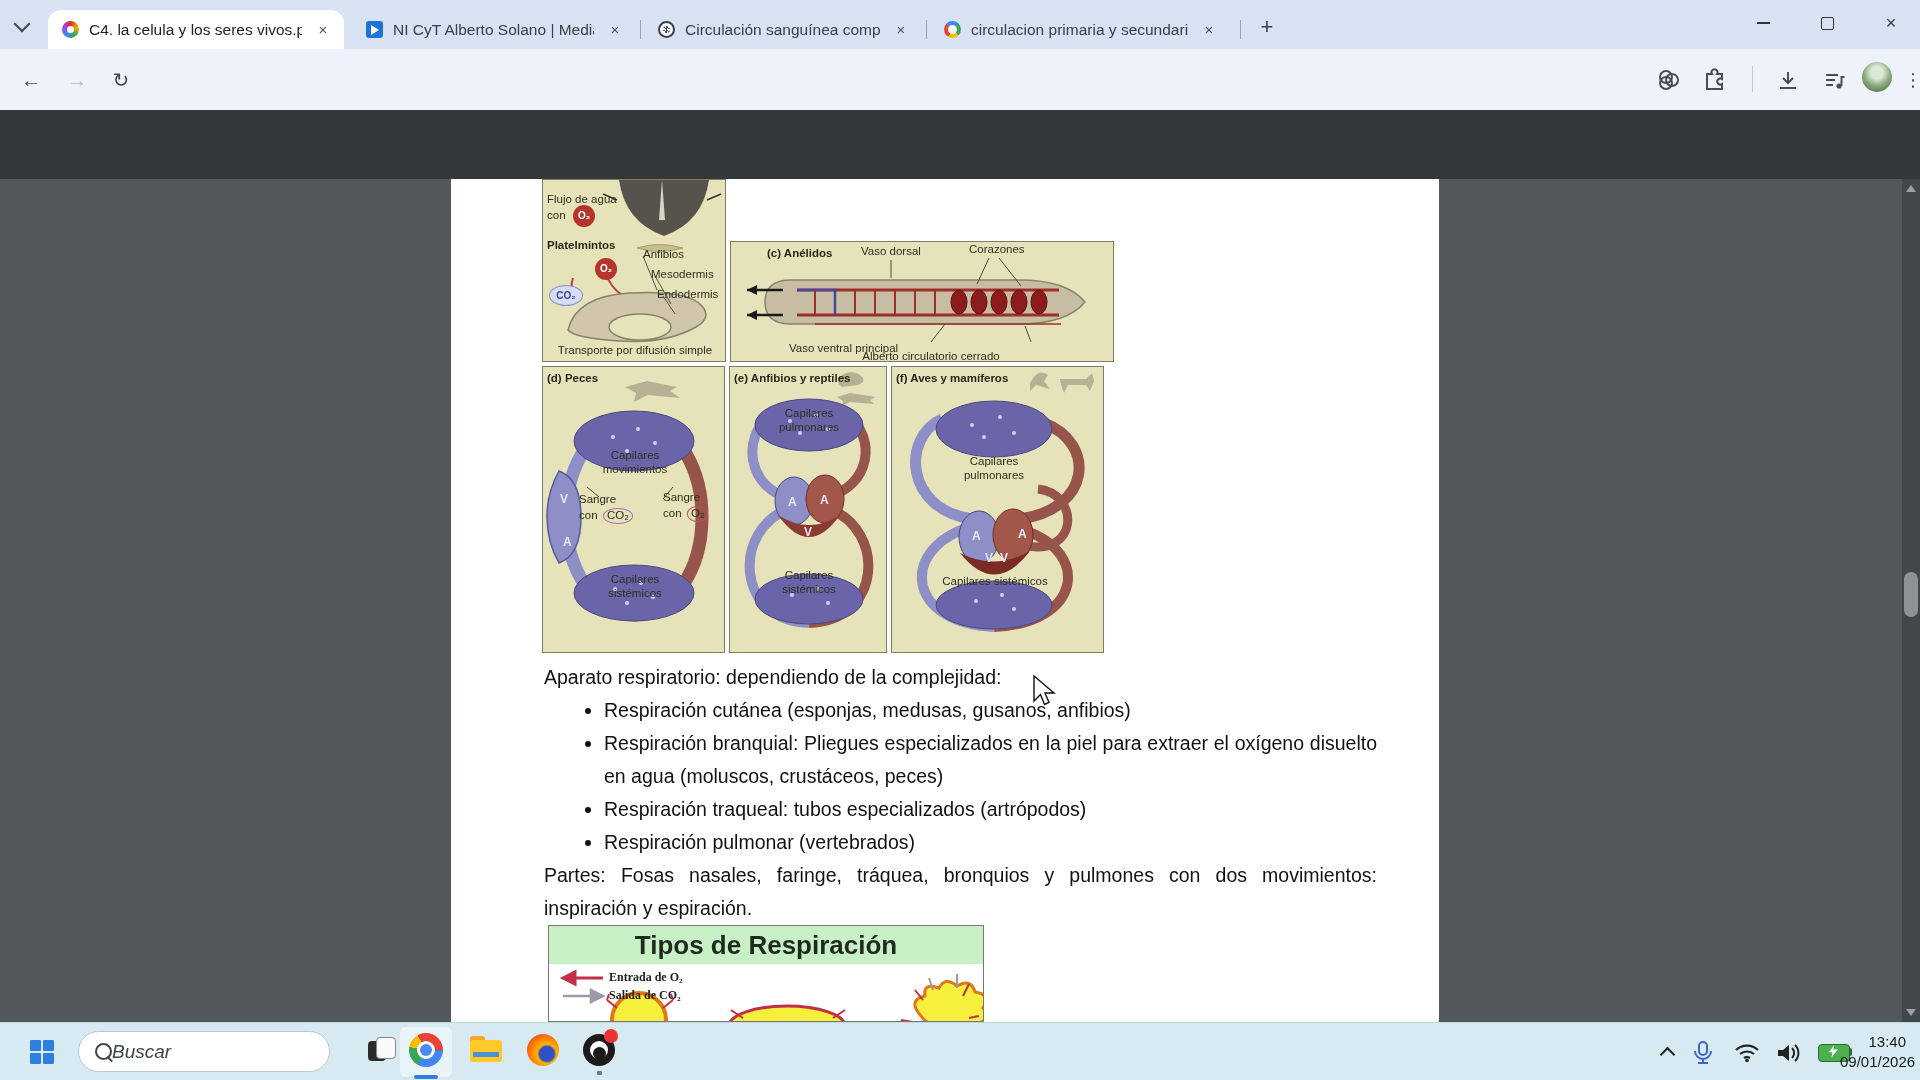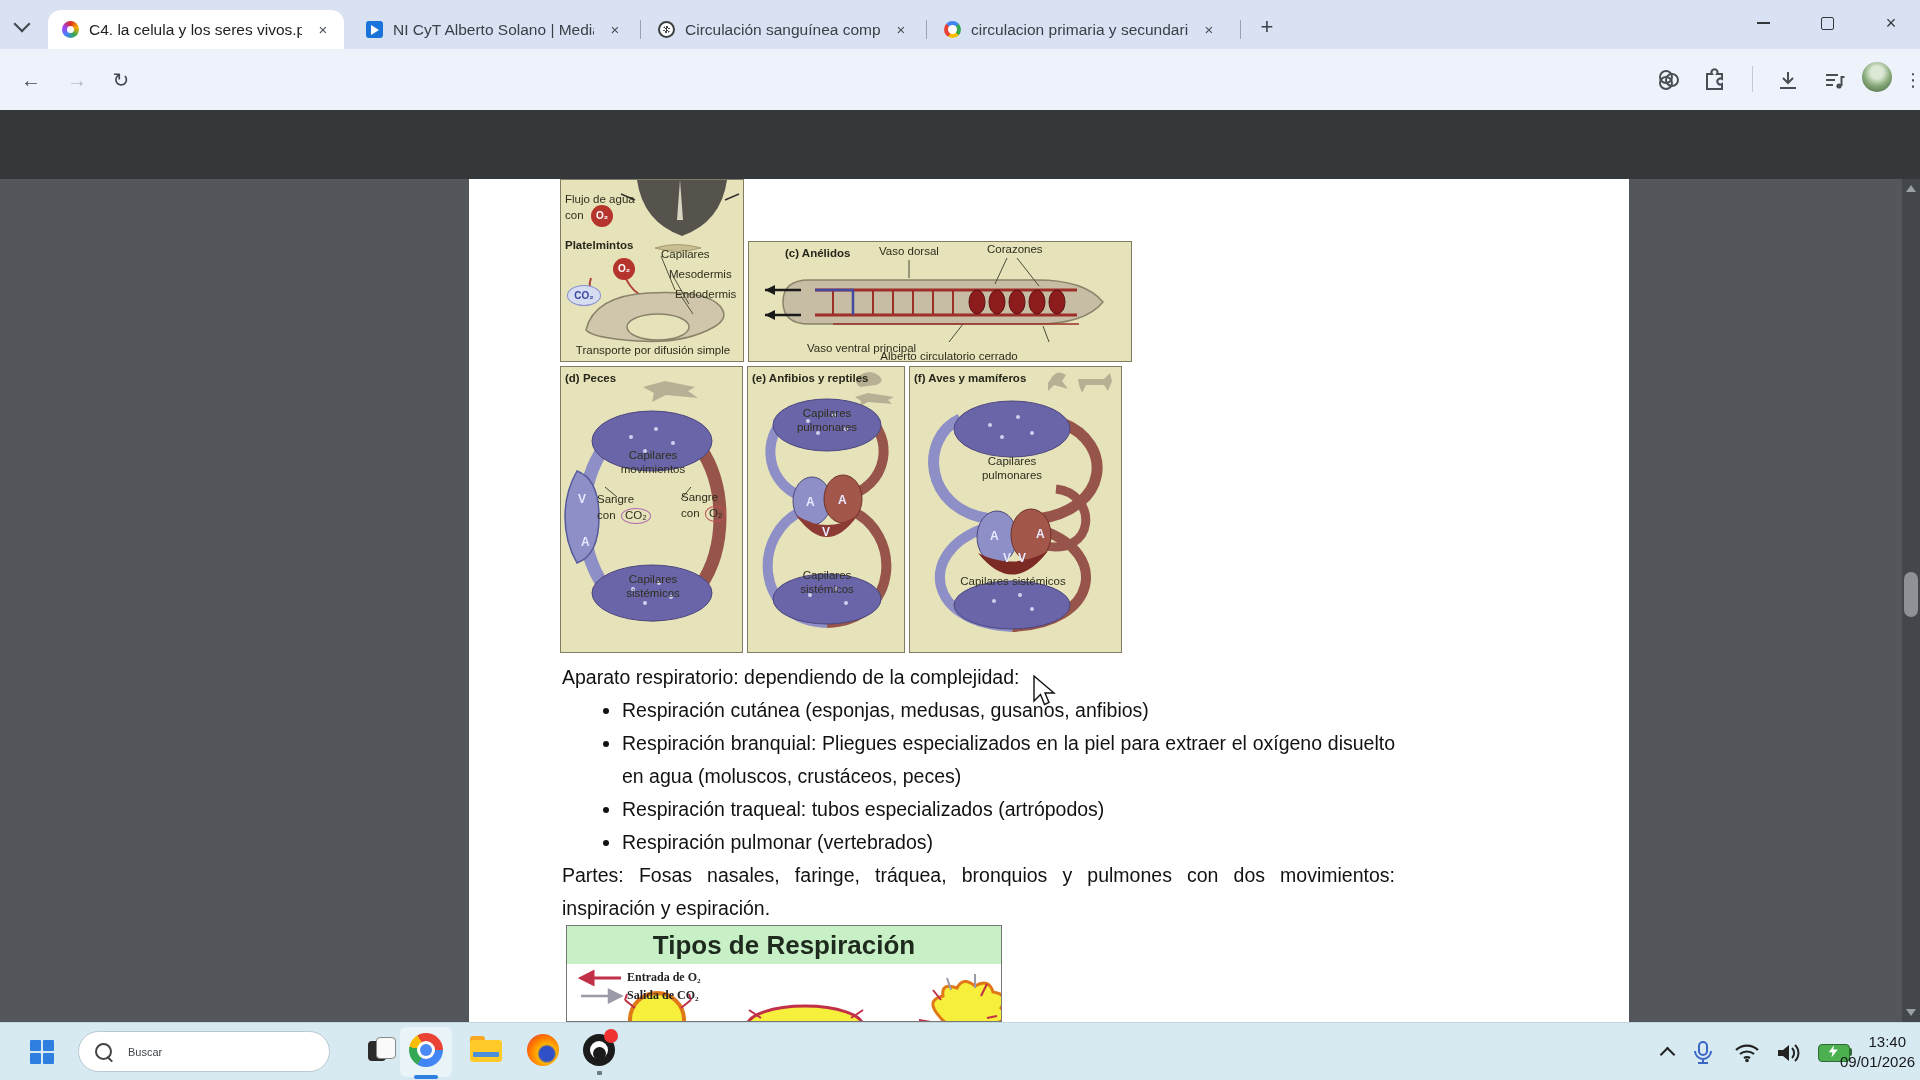--- a/index.html
+++ b/index.html
@@ -54,21 +54,21 @@
   .burger b{position:absolute;left:0;width:24px;height:2.5px;background:#e9ebed;border-radius:2px;}
   #pdftitle{position:absolute;left:80px;top:132px;font-size:20px;font-weight:600;color:#f0f2f4;}
   .pbox{position:absolute;top:126px;height:36px;background:#1e2022;border-radius:3px;
     color:#eceef0;font-size:16px;text-align:center;line-height:36px;}
   .pdfg{position:absolute;top:126px;height:36px;line-height:36px;color:#eceef0;font-size:21px;
     text-align:center;width:30px;}
   .pdiv{position:absolute;top:122px;width:1px;height:44px;background:#5a5e62;}
   .pdficon{position:absolute;top:129px;width:30px;height:30px;}
   
   #content{position:absolute;left:0;top:179px;width:1920px;height:843px;background:#53565a;overflow:hidden;}
-  #pdfpage{position:absolute;left:469px;top:0;width:1160px;height:843px;background:#fff;}
+  #pdfpage{position:absolute;left:451px;top:0;width:988px;height:843px;background:#fff;}
   .panel{position:absolute;background:#e6e3ba;border:1px solid #807c62;box-sizing:border-box;overflow:hidden;}
   .dl{position:absolute;font-size:11.5px;color:#2e2e1e;line-height:13.5px;white-space:nowrap;}
   .dlc{text-align:center;white-space:normal;}
   .dlb{font-weight:bold;color:#26261a;}
   .chem{border:1.5px solid #b06ab0;border-radius:50%;padding:0 3px;}
   .chem2{border:1.5px solid #c05050;border-radius:50%;padding:0 3px;}
   .wletter{position:absolute;color:#e8e8ff;font-weight:bold;font-size:12px;}
   .badge-o2{position:absolute;width:22px;height:22px;border-radius:50%;background:#b5342c;
     color:#fff;font-size:10px;font-weight:bold;text-align:center;line-height:22px;}
   .badge-co2{position:absolute;width:32px;height:19px;border-radius:50%;background:#d6dcf2;
@@ -89,21 +89,21 @@
   #taskbar{position:absolute;left:0;top:1022px;width:1920px;height:58px;background:#d7eaf1;
     border-top:1px solid #c2d6de;box-sizing:border-box;}
   #winlogo{top:17px;left:30px;width:24px;height:24px;display:grid;grid-template-columns:11px 11px;
     grid-template-rows:11px 11px;gap:2px;}
   #winlogo b{background:#2f7fe0;border-radius:1px;}
   #searchpill{position:absolute;left:78px;top:8px;width:252px;height:41px;background:#fff;
     border:1px solid #b9c9d1;border-radius:21px;box-sizing:border-box;display:flex;align-items:center;}
   #searchpill .mag{width:13px;height:13px;border:2px solid #444;border-radius:50%;margin-left:16px;position:relative;}
   #searchpill .mag:after{content:"";position:absolute;left:11px;top:11px;width:7px;height:2px;
     background:#444;transform:rotate(45deg);transform-origin:0 0;}
-  #searchpill span{margin-left:16px;font-size:11px;color:#3f454b;}
+  #searchpill span{margin-left:0;font-size:19px;color:#3f454b;font-style:italic;}
   .chrome-active{position:absolute;left:400px;top:4px;width:52px;height:50px;background:#e9f4f8;
     border-radius:6px;}
   .chrome-underline{position:absolute;left:414px;top:52px;width:24px;height:4px;border-radius:2px;background:#2f7fe0;}
   .chromeball{position:absolute;left:409px;top:10px;width:34px;height:34px;border-radius:50%;
     background:conic-gradient(from -30deg,#ea4335 0 120deg,#4285f4 0 240deg,#34a853 0 310deg,#fbbc05 0 360deg);}
   .chromeball:before{content:"";position:absolute;inset:8px;border-radius:50%;background:#fff;}
   .chromeball:after{content:"";position:absolute;inset:11px;border-radius:50%;background:#4a8af4;}
   .folder{position:absolute;left:470px;top:13px;width:32px;height:26px;}
   .folder .fb{position:absolute;left:0;top:4px;width:32px;height:22px;background:#ffca28;border-radius:3px;}
   .folder .ft{position:absolute;left:0;top:0;width:15px;height:8px;background:#f9a825;border-radius:3px 3px 0 0;}
@@ -272,21 +272,21 @@
           <path d="M25,150 q8,-34 62,-37 q58,-3 72,13 q10,12 -6,21 q-30,17 -76,14 q-46,-3 -52,-11 z" fill="#cfc6ab" stroke="#8a8269" stroke-width="1.5"></path>
           <ellipse cx="97" cy="147" rx="31" ry="13" fill="#e6e3ba" stroke="#8a8269" stroke-width="1.5"></ellipse>
           <path d="M100,76 l14,34 M112,96 l16,28 M120,116 l12,18" stroke="#55523e" stroke-width="1"></path>
         </svg>
         <span class="dl" style="left:4px;top:13px;">Flujo de agua</span>
         <span class="dl" style="left:4px;top:29px;">con</span>
         <span class="badge-o2" style="left:30px;top:25px;">O₂</span>
         <span class="dl dlb" style="left:4px;top:59px;">Platelmintos</span>
         <span class="badge-o2" style="left:52px;top:78px;">O₂</span>
         <span class="badge-co2" style="left:6px;top:105px;">CO₂</span>
-        <span class="dl" style="left:100px;top:68px;">Capilares</span>
+        <span class="dl" style="left:100px;top:68px;">Anfibios</span>
         <span class="dl" style="left:108px;top:88px;">Mesodermis</span>
         <span class="dl" style="left:114px;top:108px;">Endodermis</span>
         <span class="dl dlc" style="left:10px;top:164px;width:164px;">Transporte por difusión simple</span>
       </div>
 
 
       <div class="panel" style="left:279px;top:62px;width:384px;height:121px;">
         <svg class="abs" style="left:0;top:0;" width="384" height="121">
           <path d="M60,38 h228 q48,0 66,22 q-18,22 -66,22 h-228 q-26,0 -26,-22 q0,-22 26,-22 z" fill="#c6bda4" stroke="#8a8269" stroke-width="1.5"></path>
           <path d="M66,48 h262" stroke="#9e2f28" stroke-width="3"></path>

